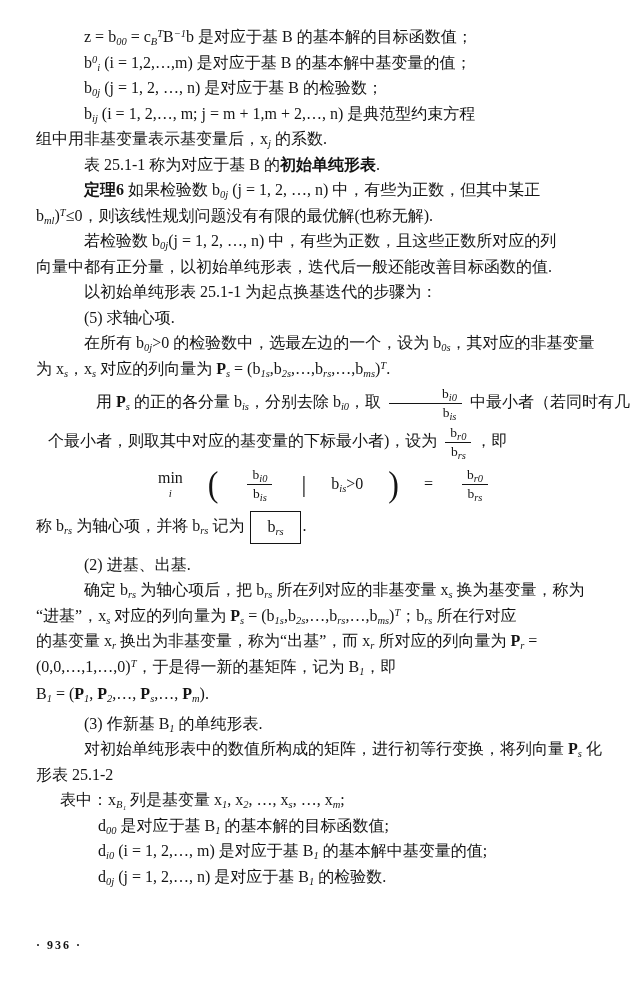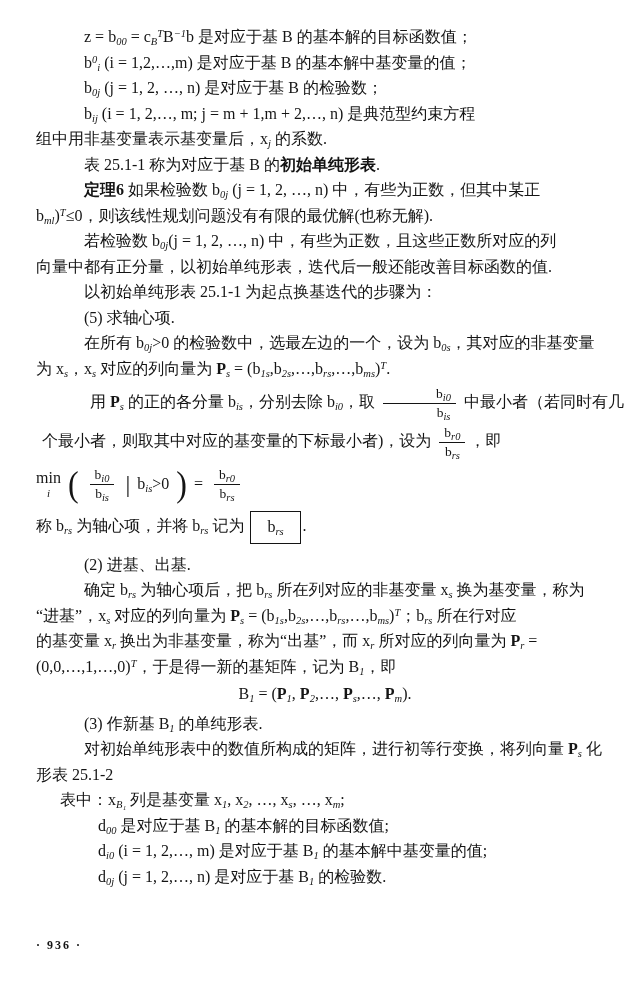--- a/index.html
+++ b/index.html
@@ -21,38 +21,39 @@
     line-height:25.5px;
     white-space:nowrap;
   }
   .line b{font-weight:bold;}
   sub,sup{font-size:10.5px;font-style:italic;line-height:0;}
   sub{vertical-align:-3px;}
   sup{vertical-align:5px;}
   .ip{text-indent:48px;}
   .mid{text-indent:24px;}
   .deep{text-indent:62px;}
-  .center{text-align:center;text-indent:0;margin:2px 0 4px 0;}
+  .center{text-align:left;text-indent:0;margin:2px 0 4px 0;}
   
   .frac{
     display:inline-block;
     vertical-align:middle;
     text-align:center;
     font-size:13.5px;
     line-height:1.15;
     margin:0 4px;
   }
   .frac .num{display:block;border-bottom:1.3px solid #141414;padding:0 5px 1px 5px;}
   .frac .den{display:block;padding-top:1px;}
-  .fline{margin:5px 6px;}
+  .fline{margin:5px 12px;}
   
   .formula-row{
     display:flex;
+    justify-content:center;
     align-items:center;
-    gap:7px;
+    gap:25px;
     margin:8px 0 10px 0;
     font-size:16px;
   }
   .min-op{display:inline-flex;flex-direction:column;align-items:center;line-height:1;}
   .min-op .opsub{font-size:11px;font-style:italic;margin-top:2px;}
   .bigp{font-size:32px;font-weight:400;transform:scaleY(1.1);line-height:1;}
   .cbar{font-size:24px;font-weight:300;line-height:1;}
   .cond{font-style:normal;}
   
   .pivot-box{

